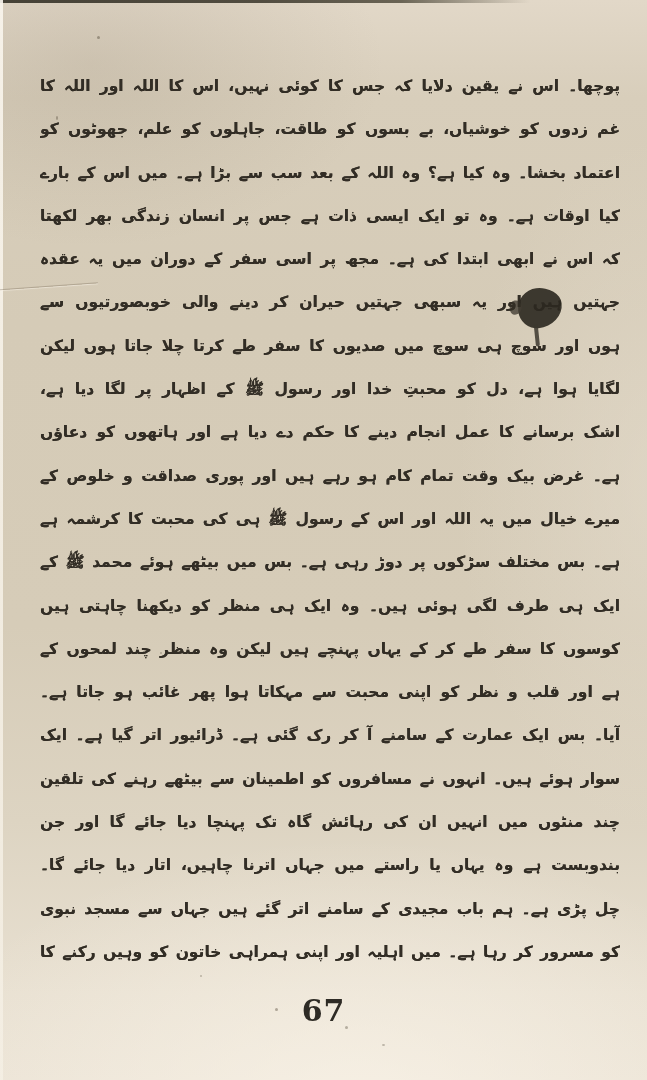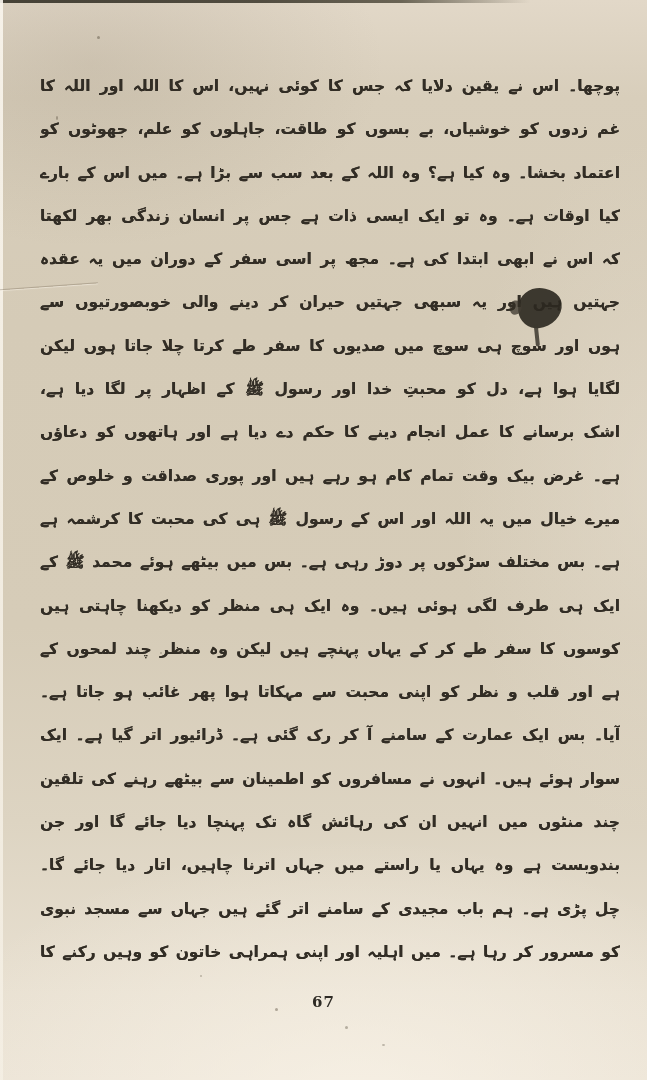--- a/index.html
+++ b/index.html
@@ -44,21 +44,21 @@
     height:43.3px;line-height:43.3px;overflow:hidden;
     text-align:justify;text-align-last:justify;
     word-spacing:2px;
     text-shadow:0 0 0.5px rgba(45,40,32,0.85);
     white-space:normal;
   }
   .page-number{
     position:absolute;left:0;top:993px;width:100%;
     text-align:center;
     font-family:"DejaVu Serif",serif;
-    font-weight:700;font-size:15px;letter-spacing:1px;
+    font-weight:700;font-size:30px;letter-spacing:1px;
     color:#2e2b25;
   }
   
   .ink-blot{
     position:absolute;left:518px;top:288px;width:44px;height:40px;
     background:#2c2820;opacity:0.9;
     border-radius:46% 54% 58% 42% / 52% 44% 56% 48%;
     transform:rotate(-6deg);
   }
   .ink-blot::after{

